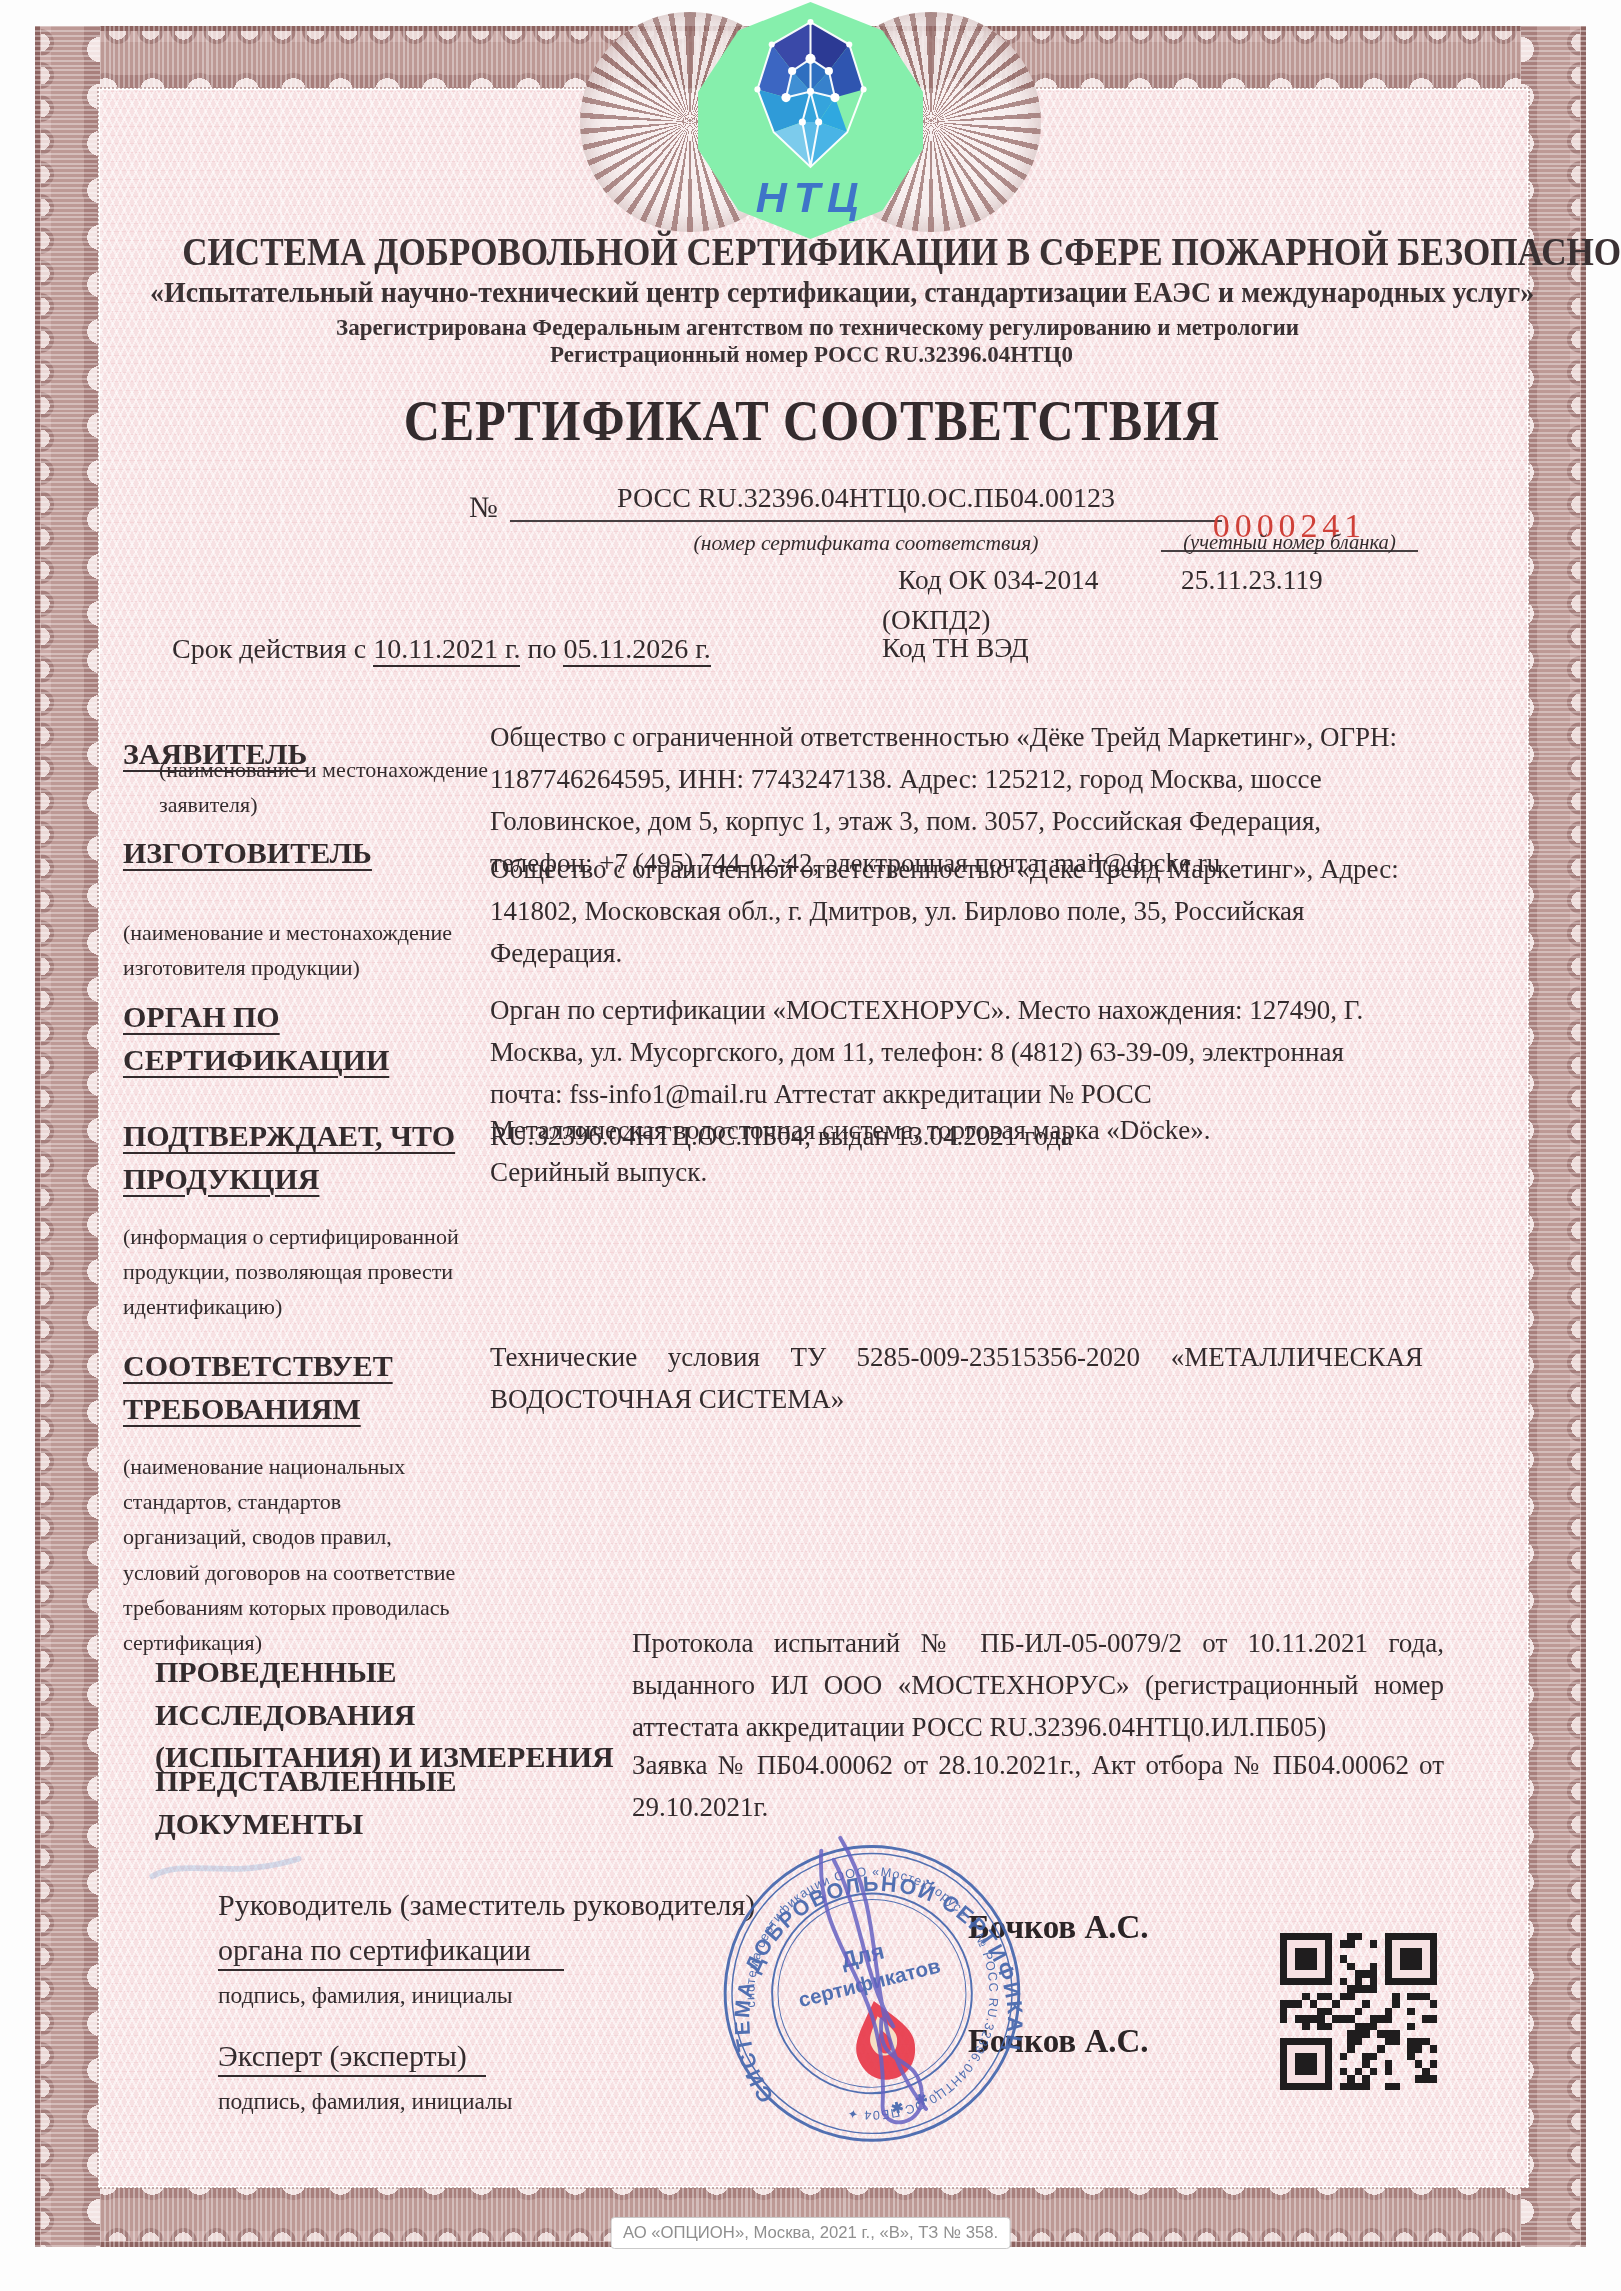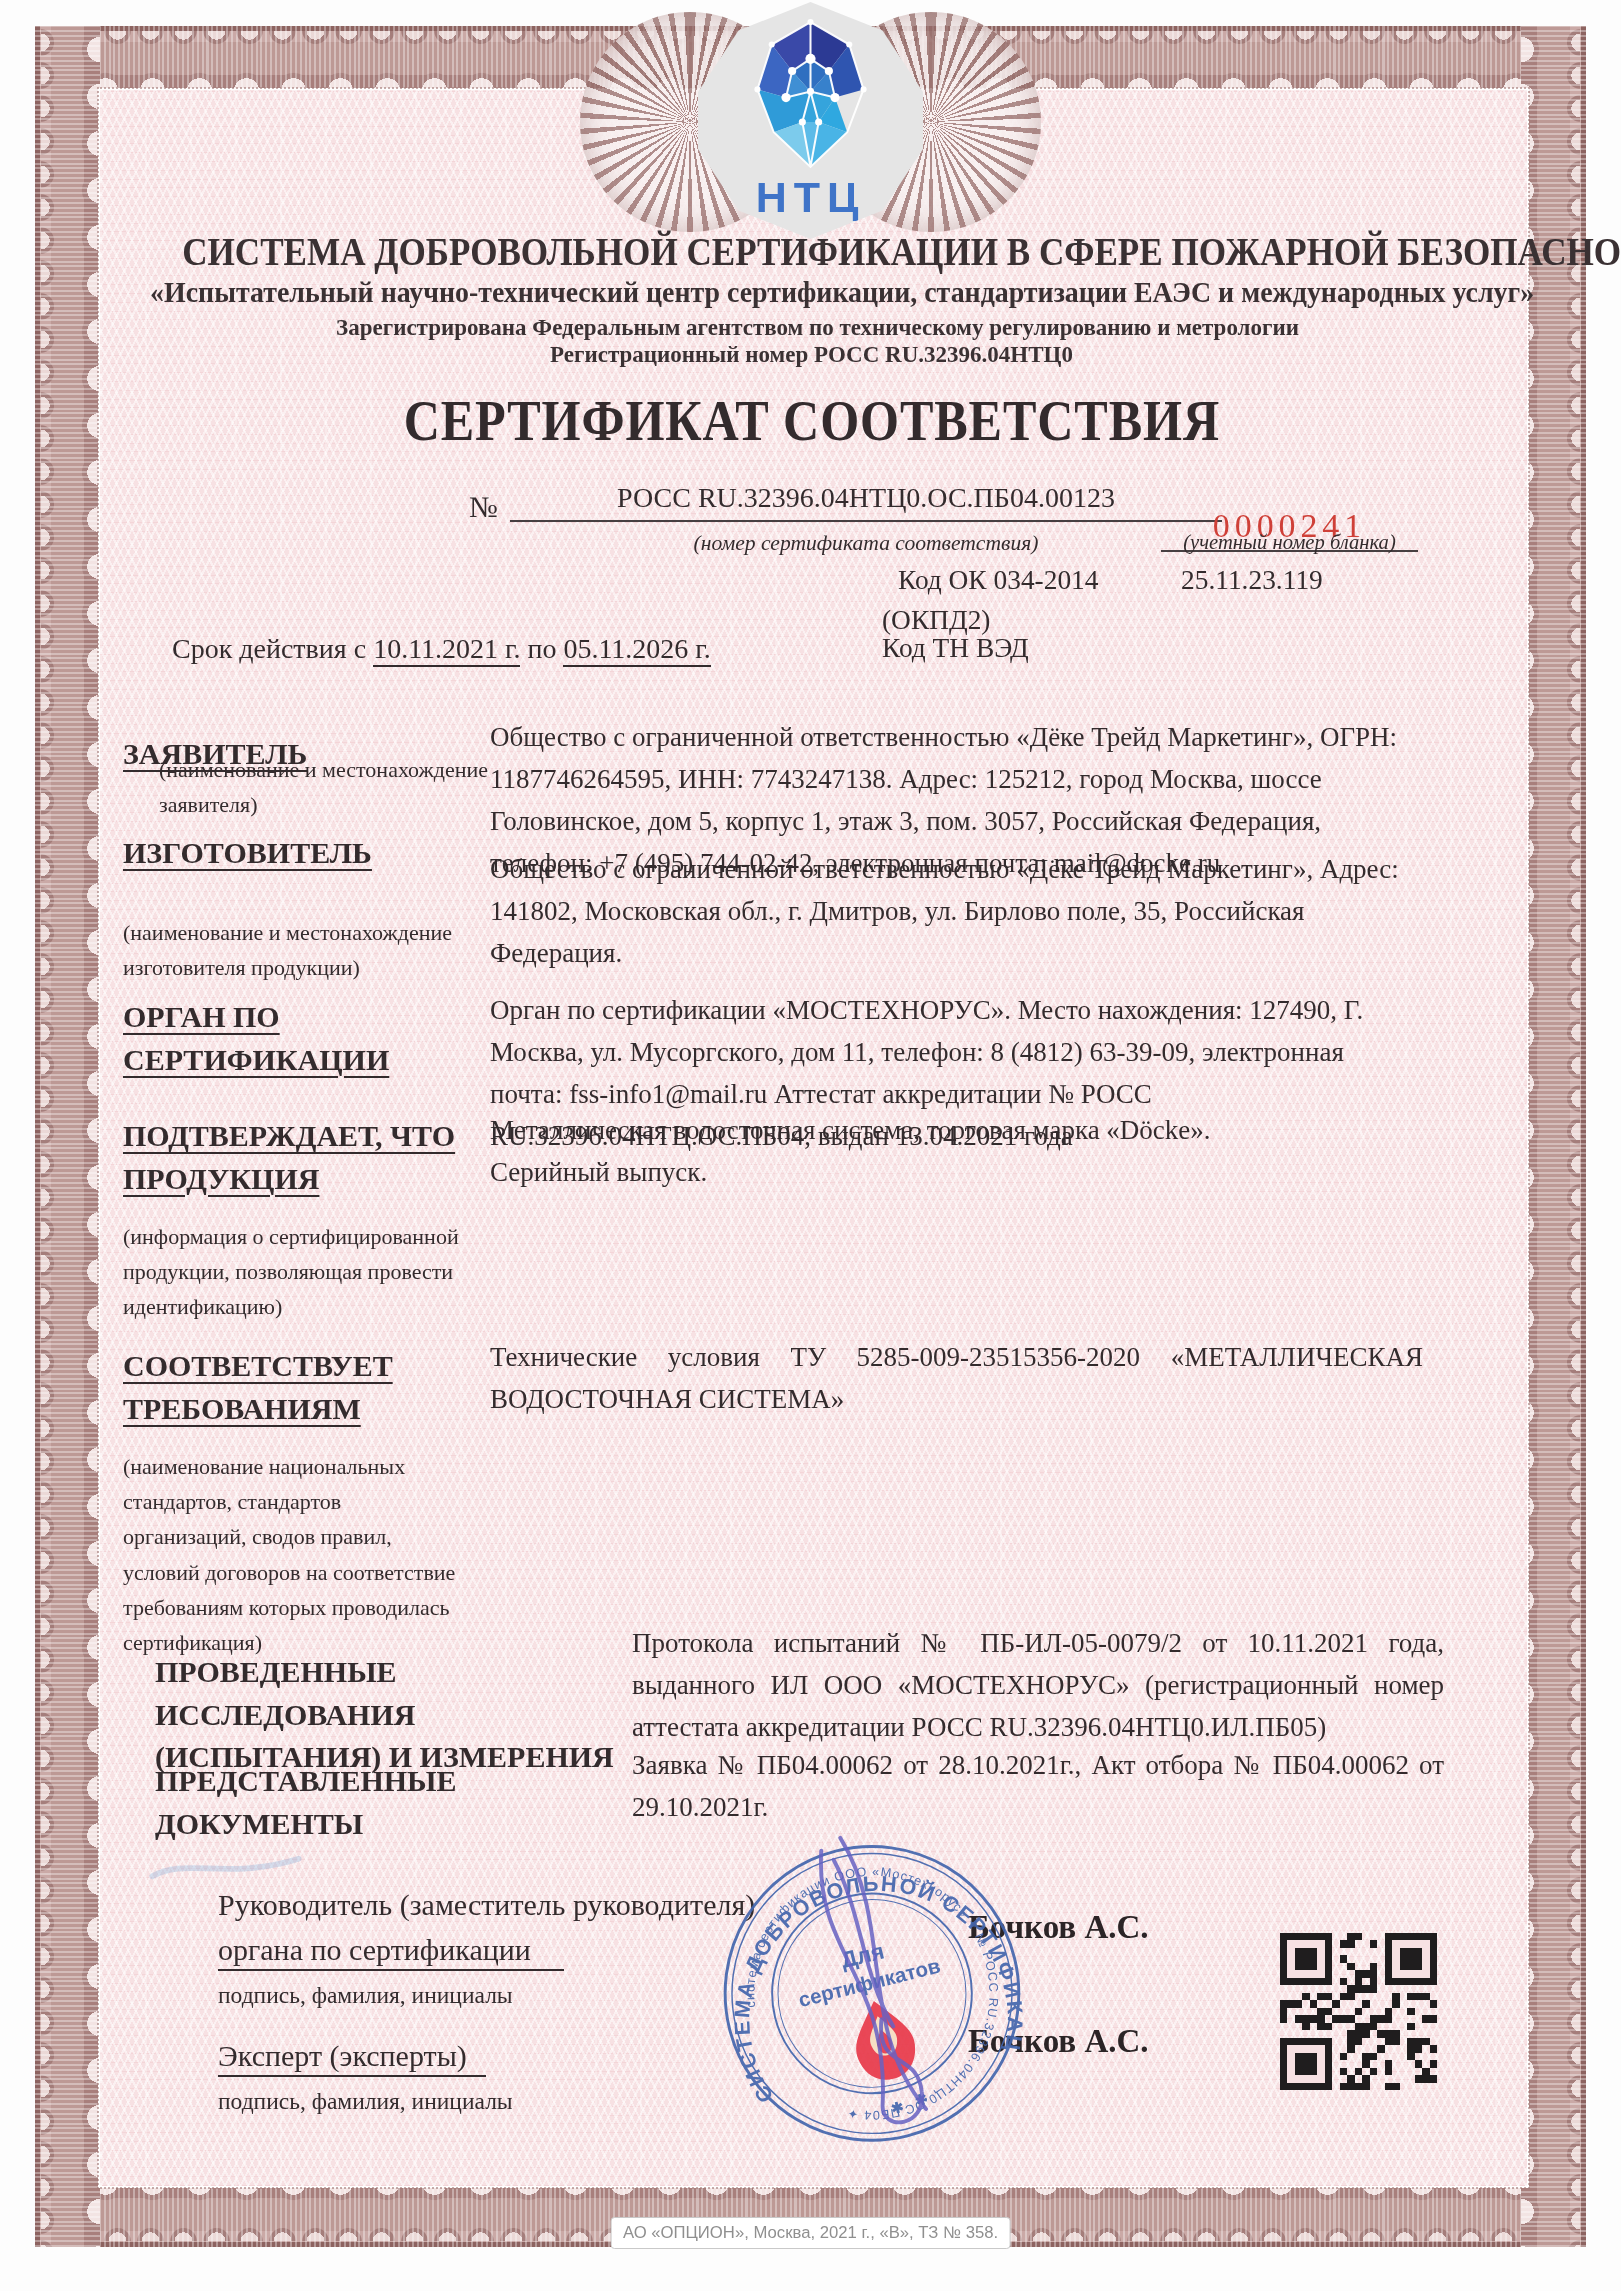--- a/index.html
+++ b/index.html
@@ -40,23 +40,23 @@
       repeating-linear-gradient(-63deg, rgba(255,255,255,.5) 0 2px, rgba(0,0,0,0) 2px 6.9px),
       repeating-linear-gradient(90deg, rgba(255,255,255,.25) 0 2px, rgba(0,0,0,0) 2px 45px),
       repeating-linear-gradient(0deg, rgba(236,186,192,.3) 0 1px, rgba(0,0,0,0) 1px 8.8px);
     border:2.9px solid rgba(255,255,255,.95);
     outline:2px dotted rgba(162,121,118,.6);outline-offset:-1px;}
 
   
   .rosette{border-radius:50%;width:220px;height:220px;top:11.8px;
     background:repeating-conic-gradient(from 0deg, rgba(151,111,108,.75) 0deg 3deg, rgba(248,241,241,.85) 3deg 8.5deg);
     box-shadow:inset 0 0 29px rgba(151,111,108,.45);}
-  .octagon{left:698px;top:2px;width:225px;height:237px;background:#e5e5e5;
+  .octagon{left:698px;top:2px;width:225px;height:237px;background:#86efac;
     clip-path:polygon(50% 0,82% 12%,100% 38%,100% 62%,82% 88%,50% 100%,18% 88%,0 62%,0 38%,18% 12%);
-    display:flex;flex-direction:column;align-items:center;}
+    display:flex;flex-direction:column;align-items:center;font-style:italic;}
   .ntc{font-family:"Liberation Sans",sans-serif;font-weight:bold;font-size:43px;color:#3f74c8;
     letter-spacing:6.9px;margin-top:2px;}
 
   
   .hline{position:absolute;left:98px;width:1427px;text-align:center;white-space:nowrap;}
   .hline>span{display:inline-block;white-space:nowrap;}
   .t-system{top:229px;font-size:39px;font-weight:bold;color:#3a3133;}
   .t-system>span{transform:scaleX(.9);}
   .t-center{top:275px;font-size:30px;font-weight:bold;color:#3a3133;}
   .t-center>span{transform:scaleX(.93);}

